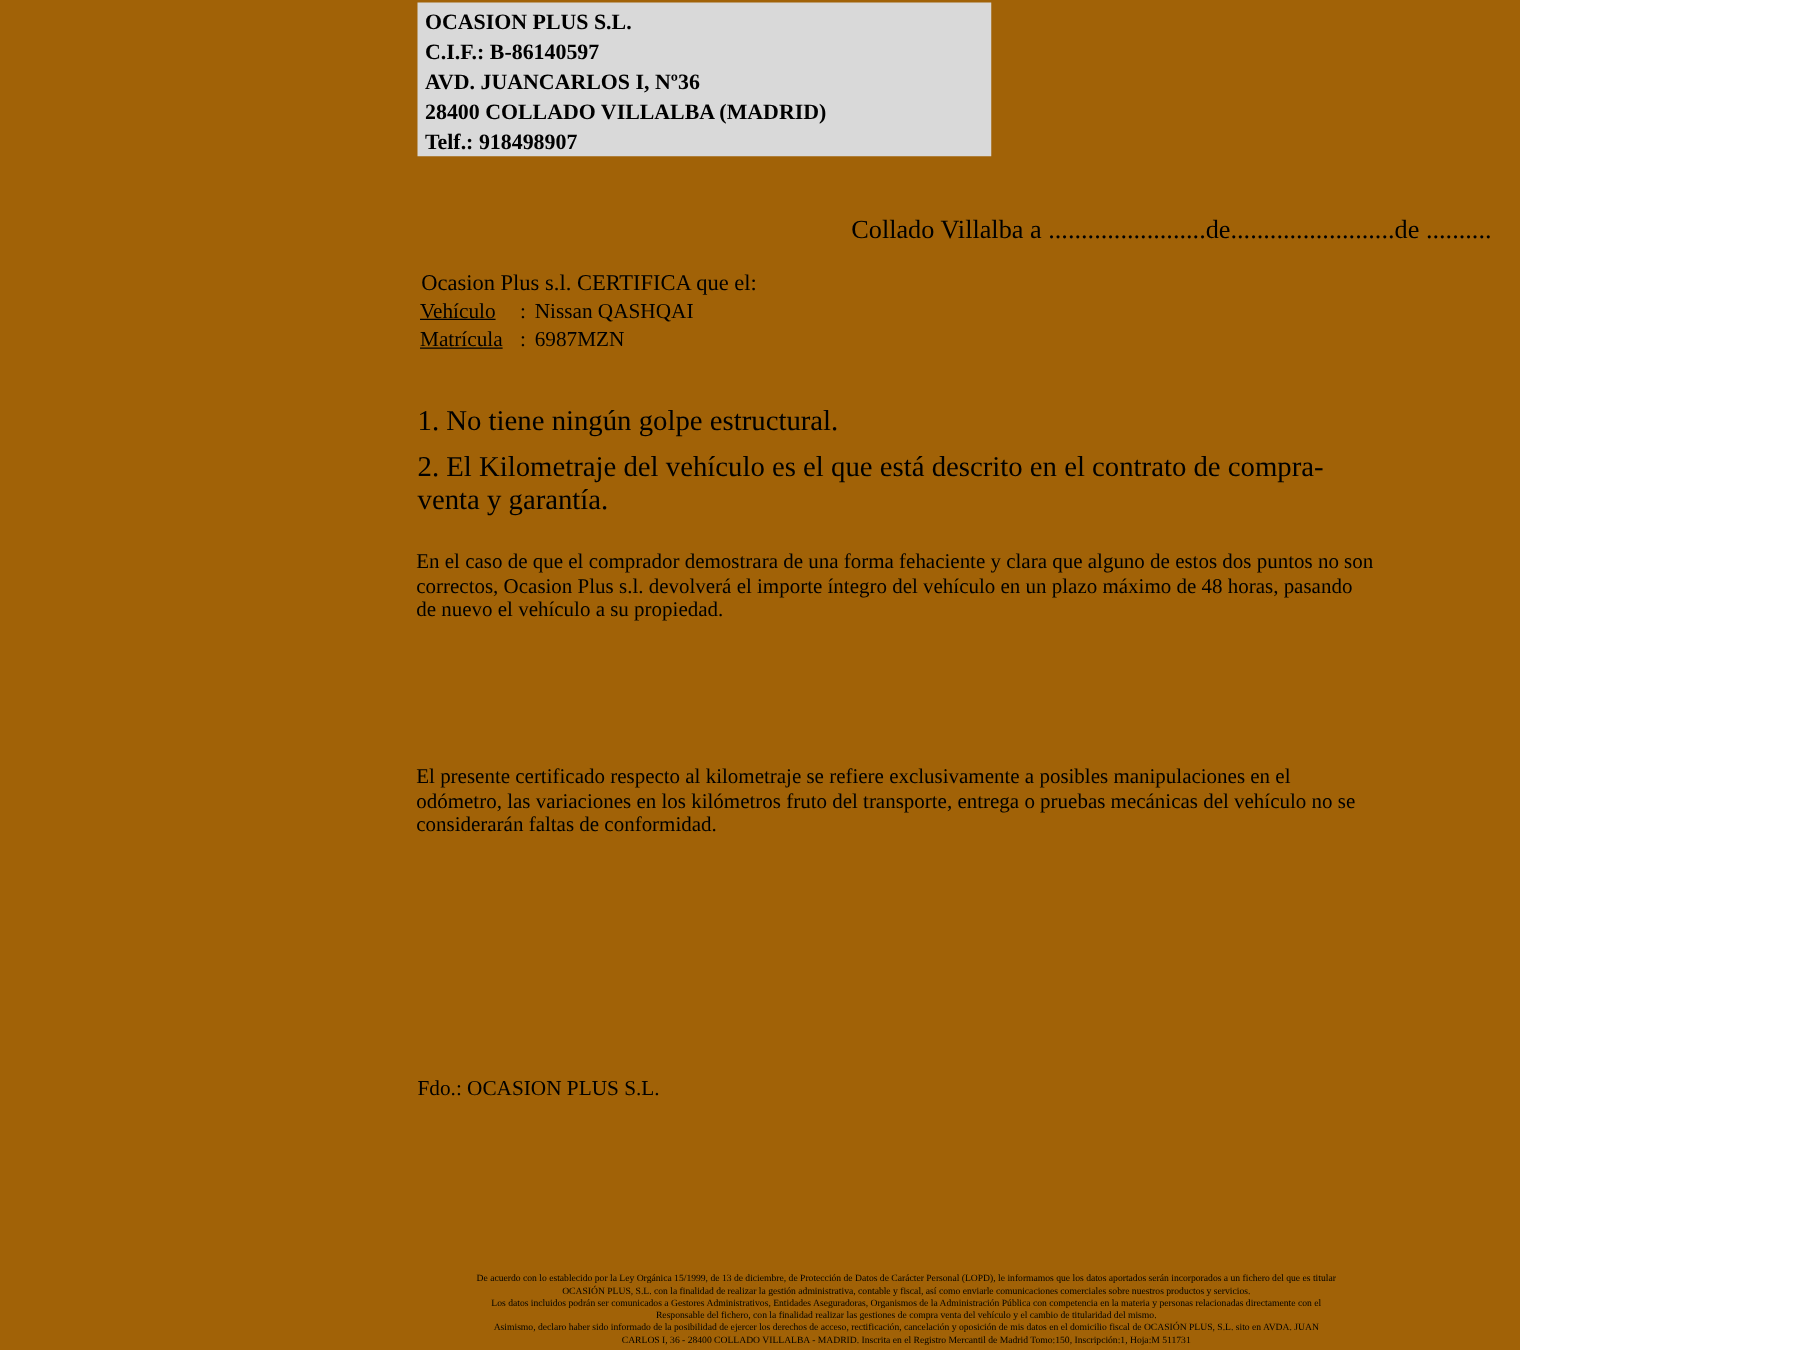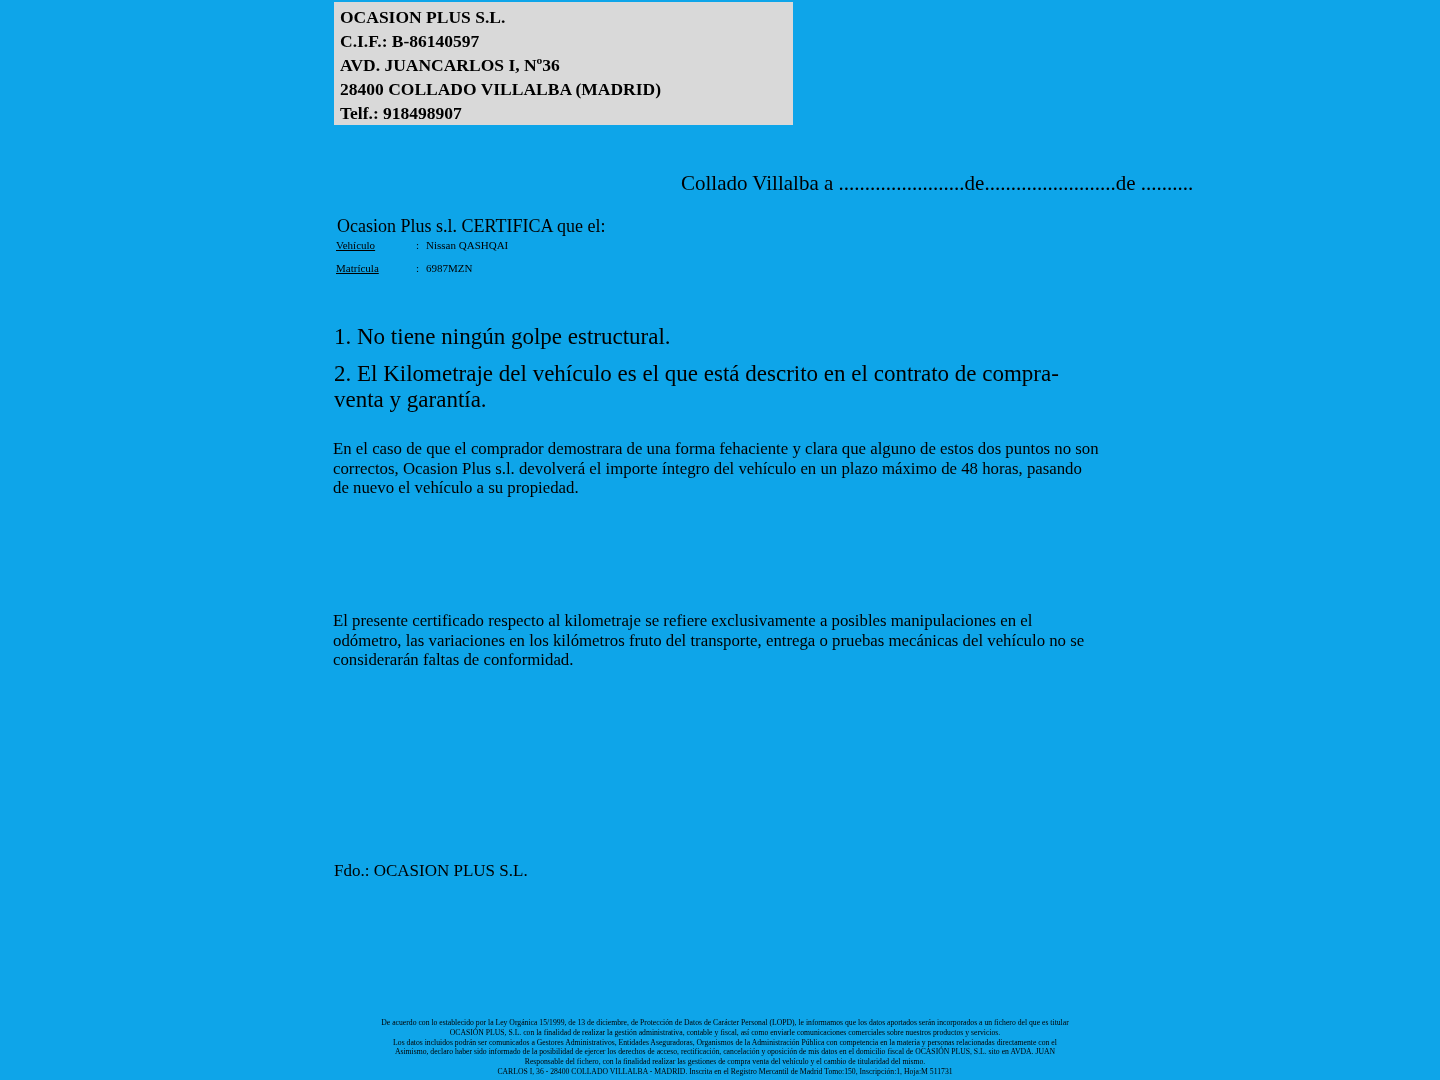--- a/index.html
+++ b/index.html
@@ -2,23 +2,23 @@
 <html><head>
 <meta charset="utf-8">
 <style>
   html, body {
     margin: 0;
     padding: 0;
     background: #ffffff;
   }
   .page {
     position: relative;
-    width: 1440px;
+    width: 1216px;
     height: 1080px;
-    background: #0ea5e9;
+    background: #a16207;
     font-family: "Liberation Serif", "DejaVu Serif", serif;
     color: #000000;
     overflow: hidden;
   }
   .letterhead {
     position: absolute;
     left: 334px;
     top: 2px;
     width: 459px;
     height: 123px;
@@ -38,21 +38,21 @@
   }
   .certify-intro {
     position: absolute;
     left: 337px;
     top: 216px;
     font-size: 18px;
   }
   .field-row {
     position: absolute;
     left: 336px;
-    font-size: 11px;
+    font-size: 17px;
     white-space: nowrap;
   }
   .field-row.vehicle { top: 239px; }
   .field-row.plate   { top: 262px; }
   .field-label {
     display: inline-block;
     width: 80px;
     text-decoration: underline;
   }
   .field-sep { margin-right: 7px; }
@@ -123,18 +123,18 @@
 
   <p class="para refund">En el caso de que el comprador demostrara de una forma fehaciente y clara que alguno de estos dos puntos no son correctos, Ocasion Plus s.l. devolverá el importe íntegro del vehículo en un plazo máximo de 48 horas, pasando de nuevo el vehículo a su propiedad.</p>
   <p class="para odometer">El presente certificado respecto al kilometraje se refiere exclusivamente a posibles manipulaciones en el odómetro, las variaciones en los kilómetros fruto del transporte, entrega o pruebas mecánicas del vehículo no se considerarán faltas de conformidad.</p>
 
   <div class="signature">Fdo.: OCASION PLUS S.L.</div>
 
   <footer class="legal">
     <div class="legal-line">De acuerdo con lo establecido por la Ley Orgánica 15/1999, de 13 de diciembre, de Protección de Datos de Carácter Personal (LOPD), le informamos que los datos aportados serán incorporados a un fichero del que es titular</div>
     <div class="legal-line">OCASIÓN PLUS, S.L. con la finalidad de realizar la gestión administrativa, contable y fiscal, así como enviarle comunicaciones comerciales sobre nuestros productos y servicios.</div>
     <div class="legal-line">Los datos incluidos podrán ser comunicados a Gestores Administrativos, Entidades Aseguradoras, Organismos de la Administración Pública con competencia en la materia y personas relacionadas directamente con el</div>
+    <div class="legal-line">Responsable del fichero, con la finalidad realizar las gestiones de compra venta del vehículo y el cambio de titularidad del mismo.</div>
     <div class="legal-line">Asimismo, declaro haber sido informado de la posibilidad de ejercer los derechos de acceso, rectificación, cancelación y oposición de mis datos en el domicilio fiscal de OCASIÓN PLUS, S.L. sito en AVDA. JUAN</div>
-    <div class="legal-line">Responsable del fichero, con la finalidad realizar las gestiones de compra venta del vehículo y el cambio de titularidad del mismo.</div>
     <div class="legal-line">CARLOS I, 36 - 28400 COLLADO VILLALBA - MADRID. Inscrita en el Registro Mercantil de Madrid Tomo:150, Inscripción:1, Hoja:M 511731</div>
   </footer>
 
 </div>
 
 </body></html>

